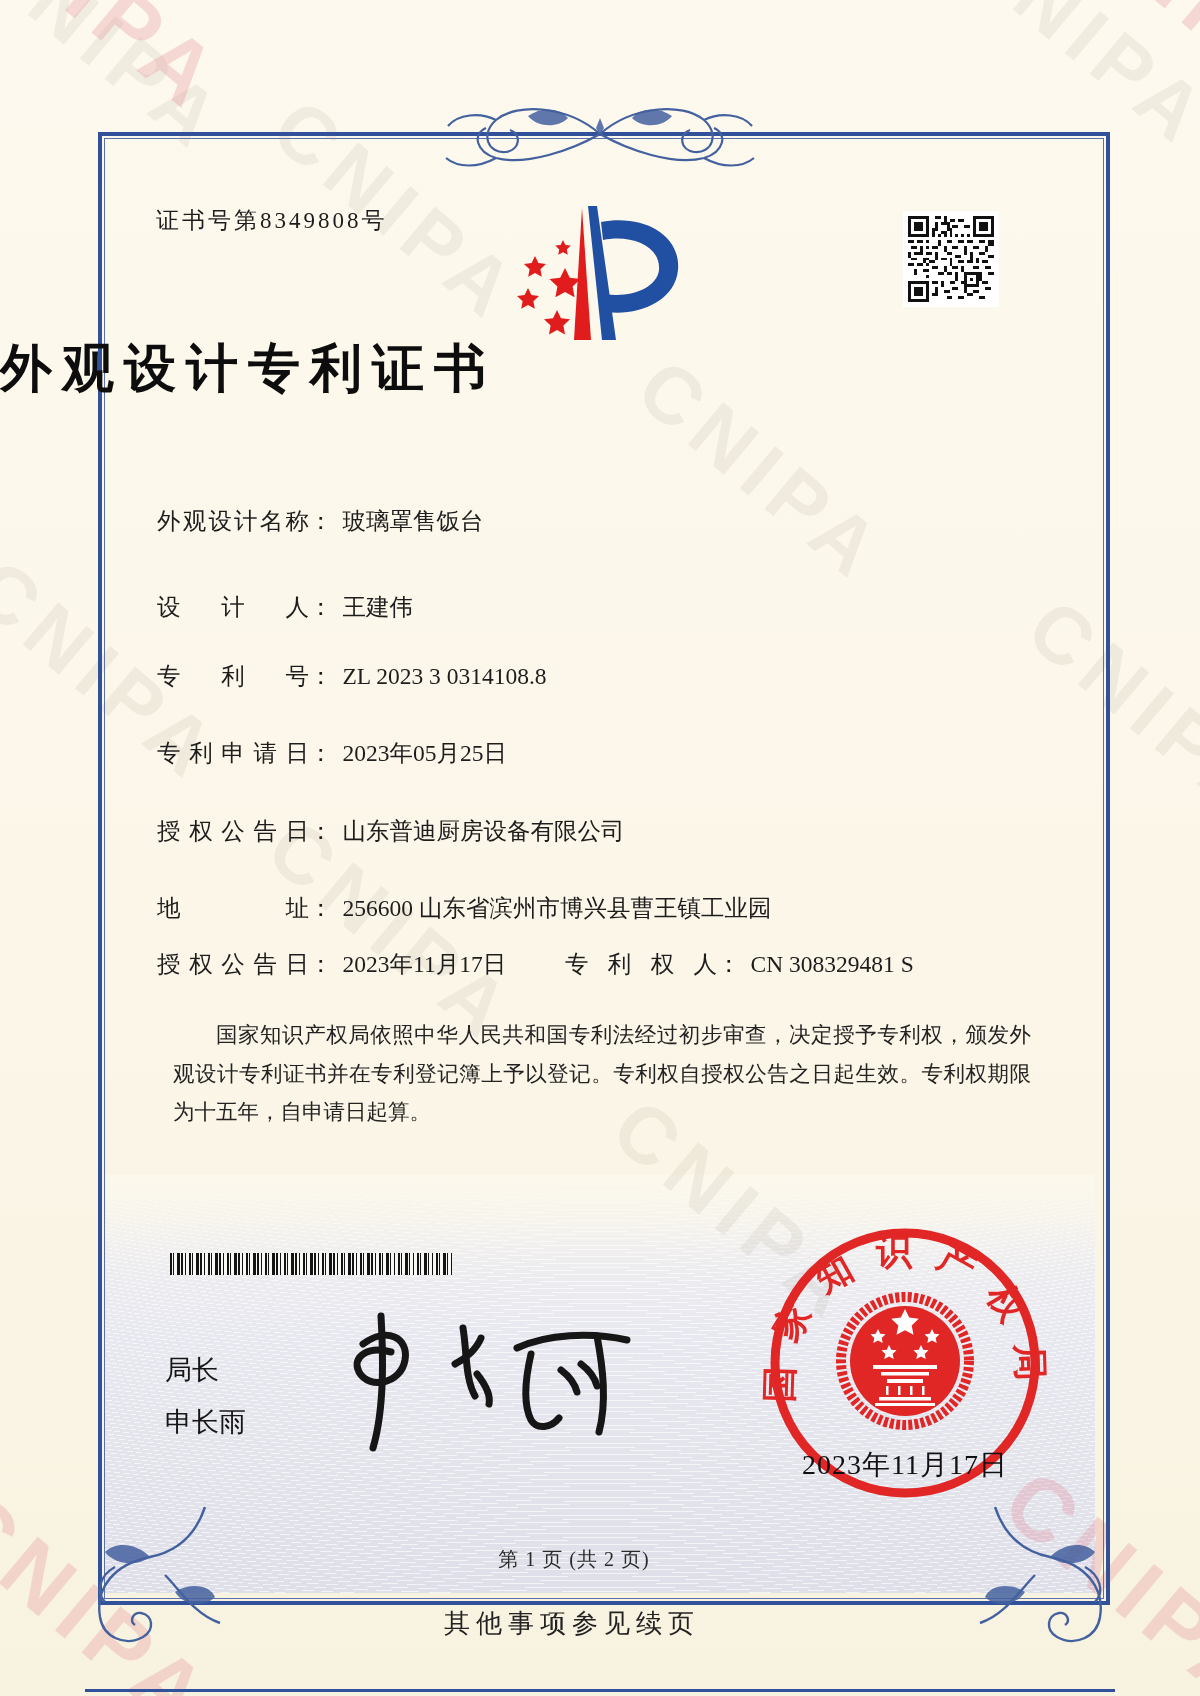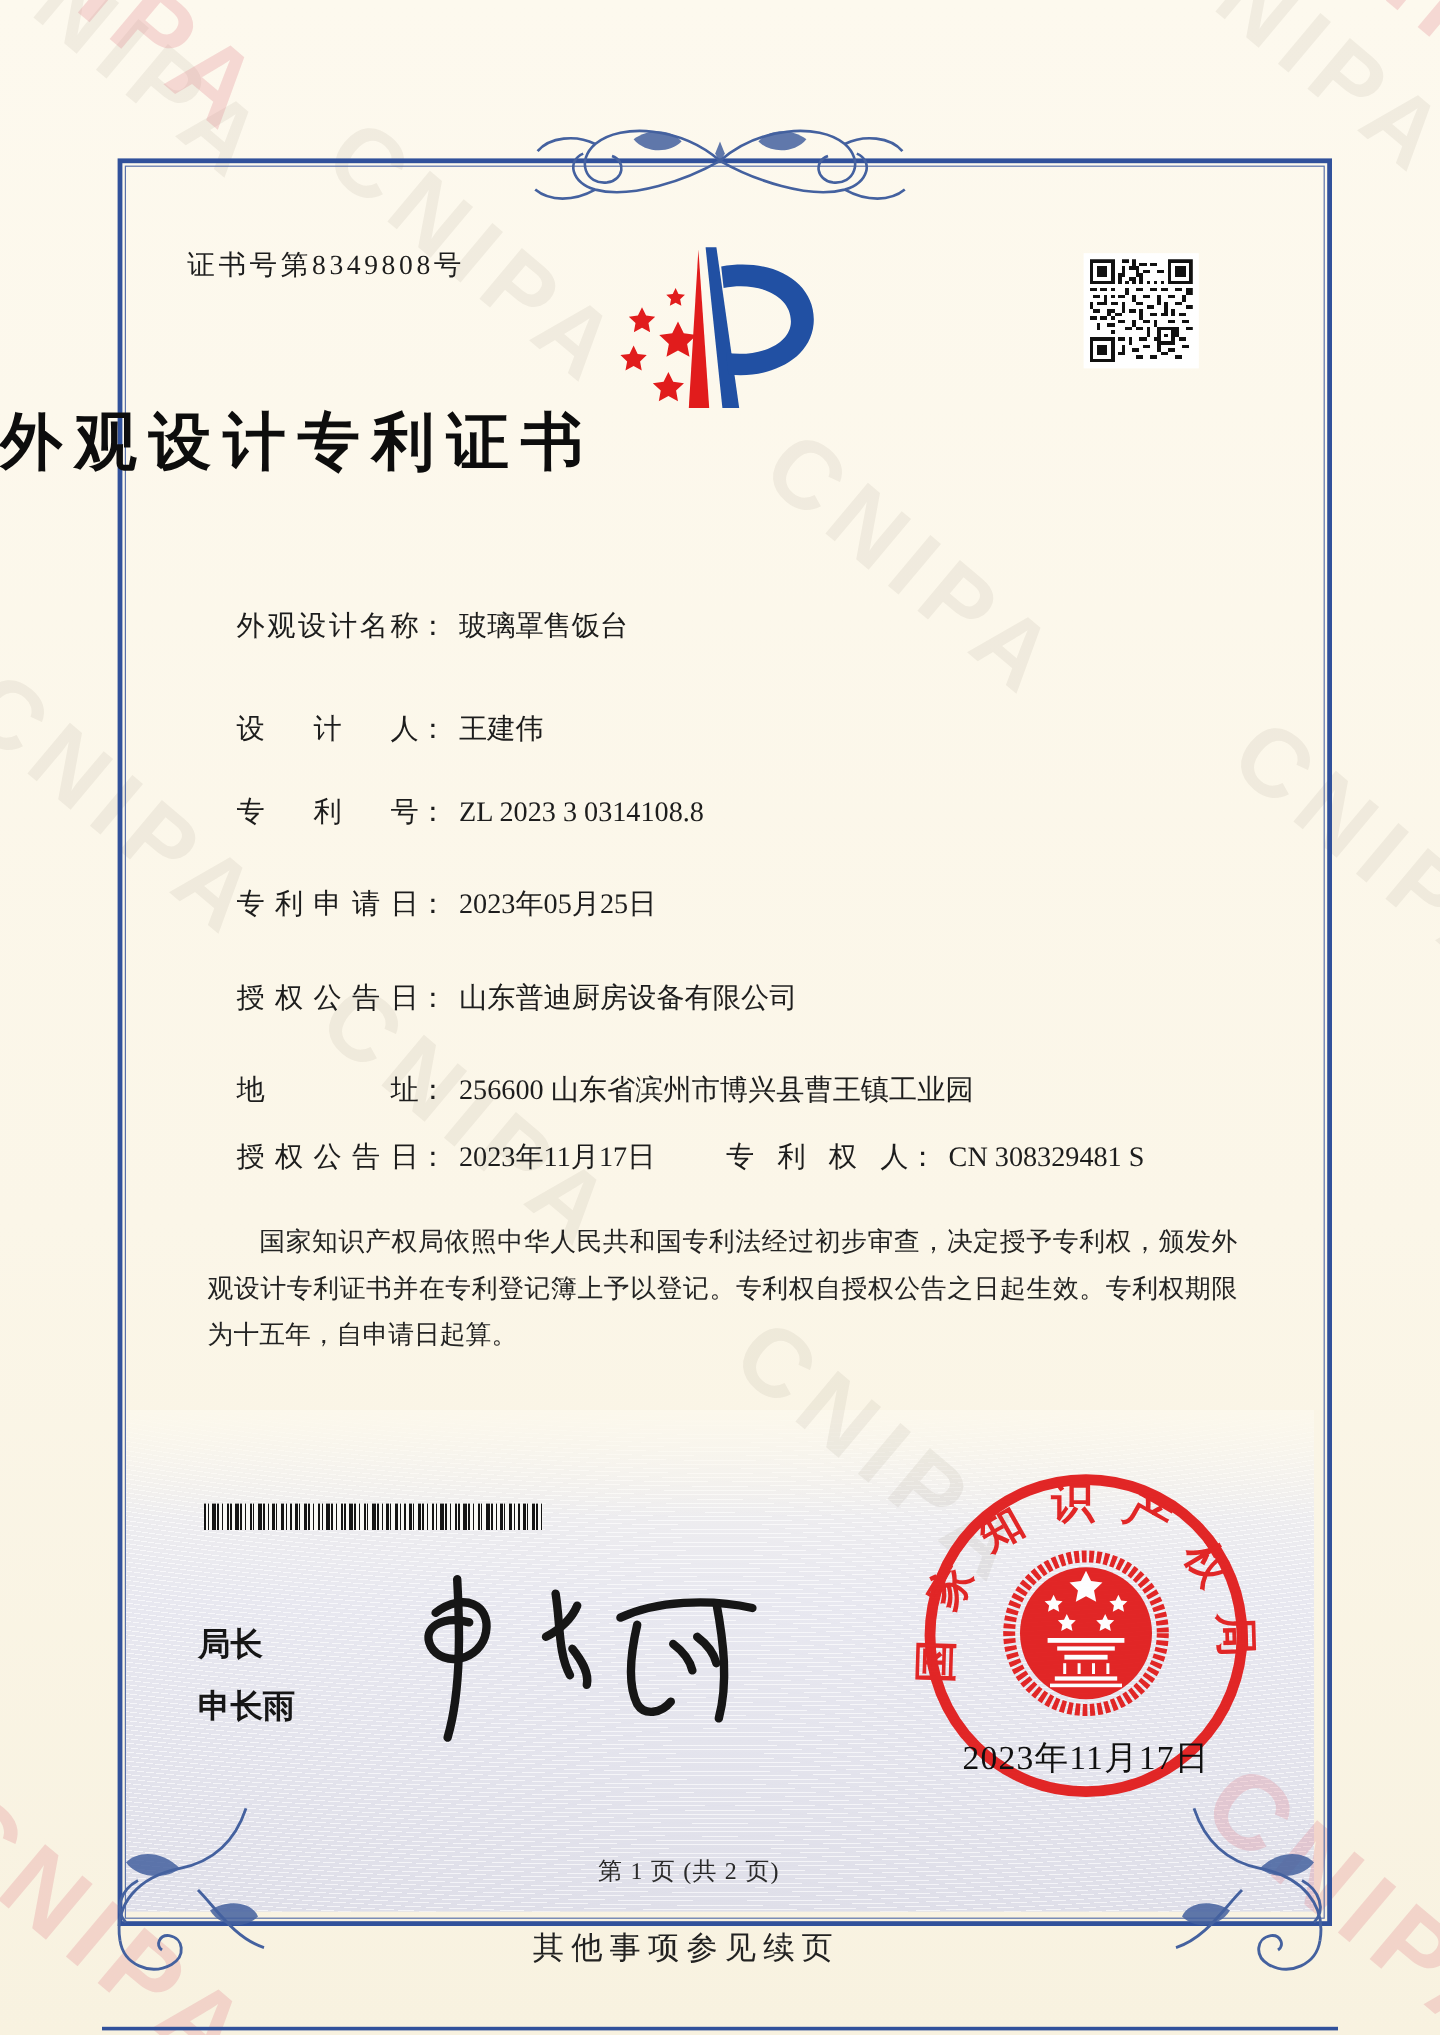--- a/index.html
+++ b/index.html
@@ -31,32 +31,32 @@
       border:4px solid #31519b;z-index:3;pointer-events:none;}
   .frame-inner{position:absolute;inset:2px;border:1.5px solid #5a72ab;}
   .content{position:absolute;inset:0;z-index:4;}
   .certno{position:absolute;left:156px;top:205px;font-size:23px;letter-spacing:3px;}
   .logo{position:absolute;left:485px;top:188px;width:210px;height:160px;}
   .qr{position:absolute;left:903px;top:211px;width:96px;height:96px;background:#fff;padding:5px;box-sizing:border-box;}
   .title{position:absolute;left:0;right:0;top:334px;
       font-size:52px;font-weight:bold;letter-spacing:10px;color:#0d0d0d;}
   .rows{position:absolute;left:157px;top:505px;width:900px;font-size:23.5px;}
   .frow{position:absolute;left:0;white-space:nowrap;}
-  .flabel{display:inline-block;width:152px;text-align:justify;text-align-last:justify;vertical-align:bottom;margin-left:40px;}
+  .flabel{display:inline-block;width:152px;text-align:justify;text-align-last:justify;vertical-align:bottom;}
   .fcolon{margin-right:10px;}
   .paras{position:absolute;left:157px;top:1000px;width:890px;font-size:21.5px;
       line-height:38.5px;text-align:justify;color:#232323;}
   .paras p{margin:16px;text-indent:2em;}
   .barcode{position:absolute;left:170px;top:1253px;width:282px;height:22px;
       background:repeating-linear-gradient(90deg,
         #141414 0 2px,#f8f8f5 2px 3px,#141414 3px 4px,#f8f8f5 4px 7px,
         #141414 7px 10px,#f8f8f5 10px 11px,#141414 11px 12.5px,#f8f8f5 12.5px 15px,
         #141414 15px 16px,#f8f8f5 16px 19px);}
   .signer{position:absolute;left:165px;font-family:"Liberation Sans","DejaVu Sans",sans-serif;
-      font-weight:bold;font-size:27px;color:#161616;}
+      font-weight:normal;font-size:27px;color:#161616;}
   .signature{position:absolute;left:335px;top:1312px;width:300px;height:140px;}
   .seal{position:absolute;left:755px;top:1213px;width:300px;height:300px;opacity:.95;}
   .sealdate{position:absolute;left:755px;top:1446px;width:300px;text-align:center;
       font-size:28px;color:#101010;z-index:4;letter-spacing:1px;}
   .pageno{position:absolute;left:0;right:0;top:1546px;text-align:center;
       font-size:20px;color:#2a2a2a;transform:translateX(-26px);letter-spacing:1px;}
   .contnote{position:absolute;left:0;right:0;top:1606px;text-align:center;
       font-size:26px;letter-spacing:6px;color:#222;transform:translateX(-28px);z-index:4;}
   .ornament{position:absolute;z-index:5;pointer-events:none;}
   .bottomband{position:absolute;left:85px;right:85px;top:1689px;height:6px;z-index:3;

